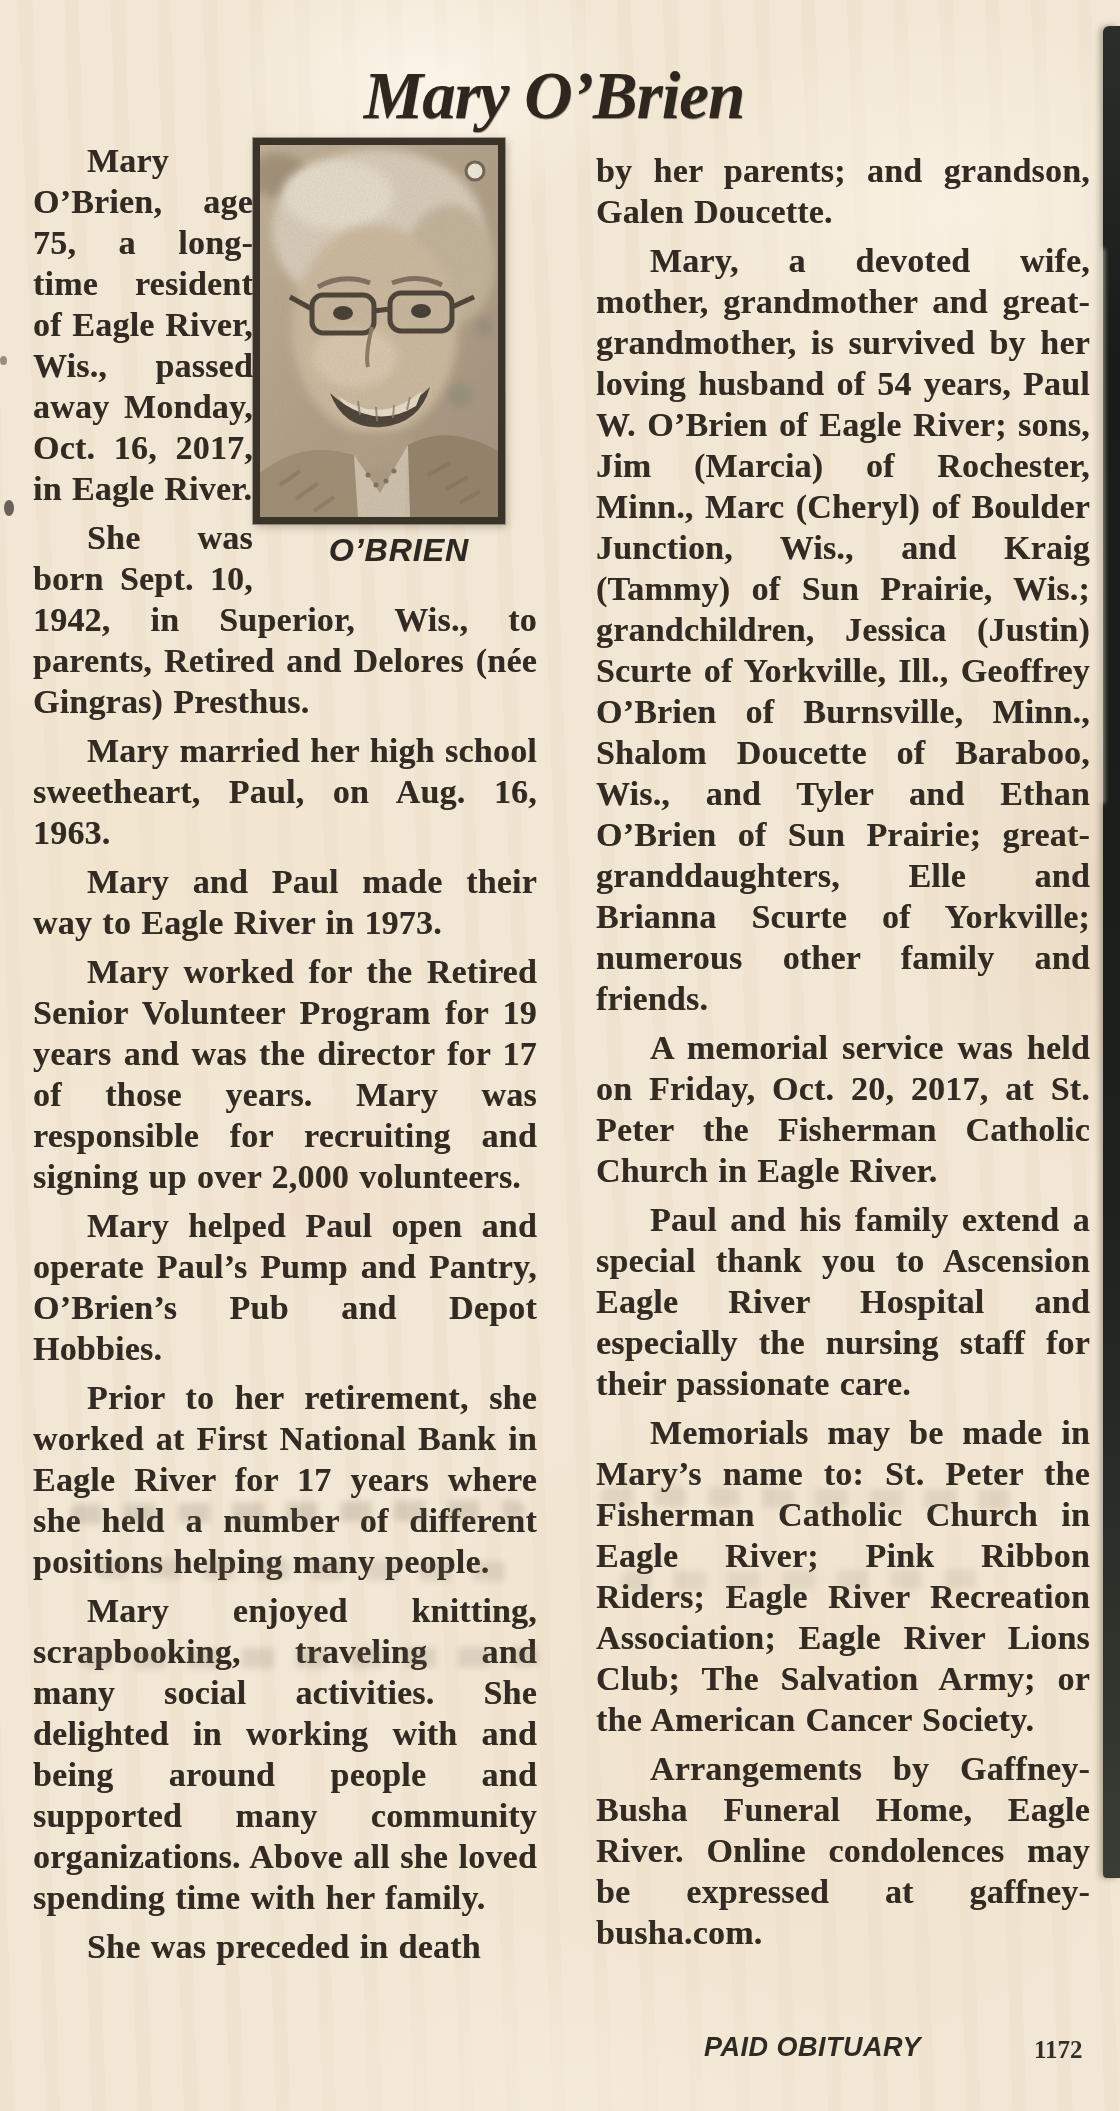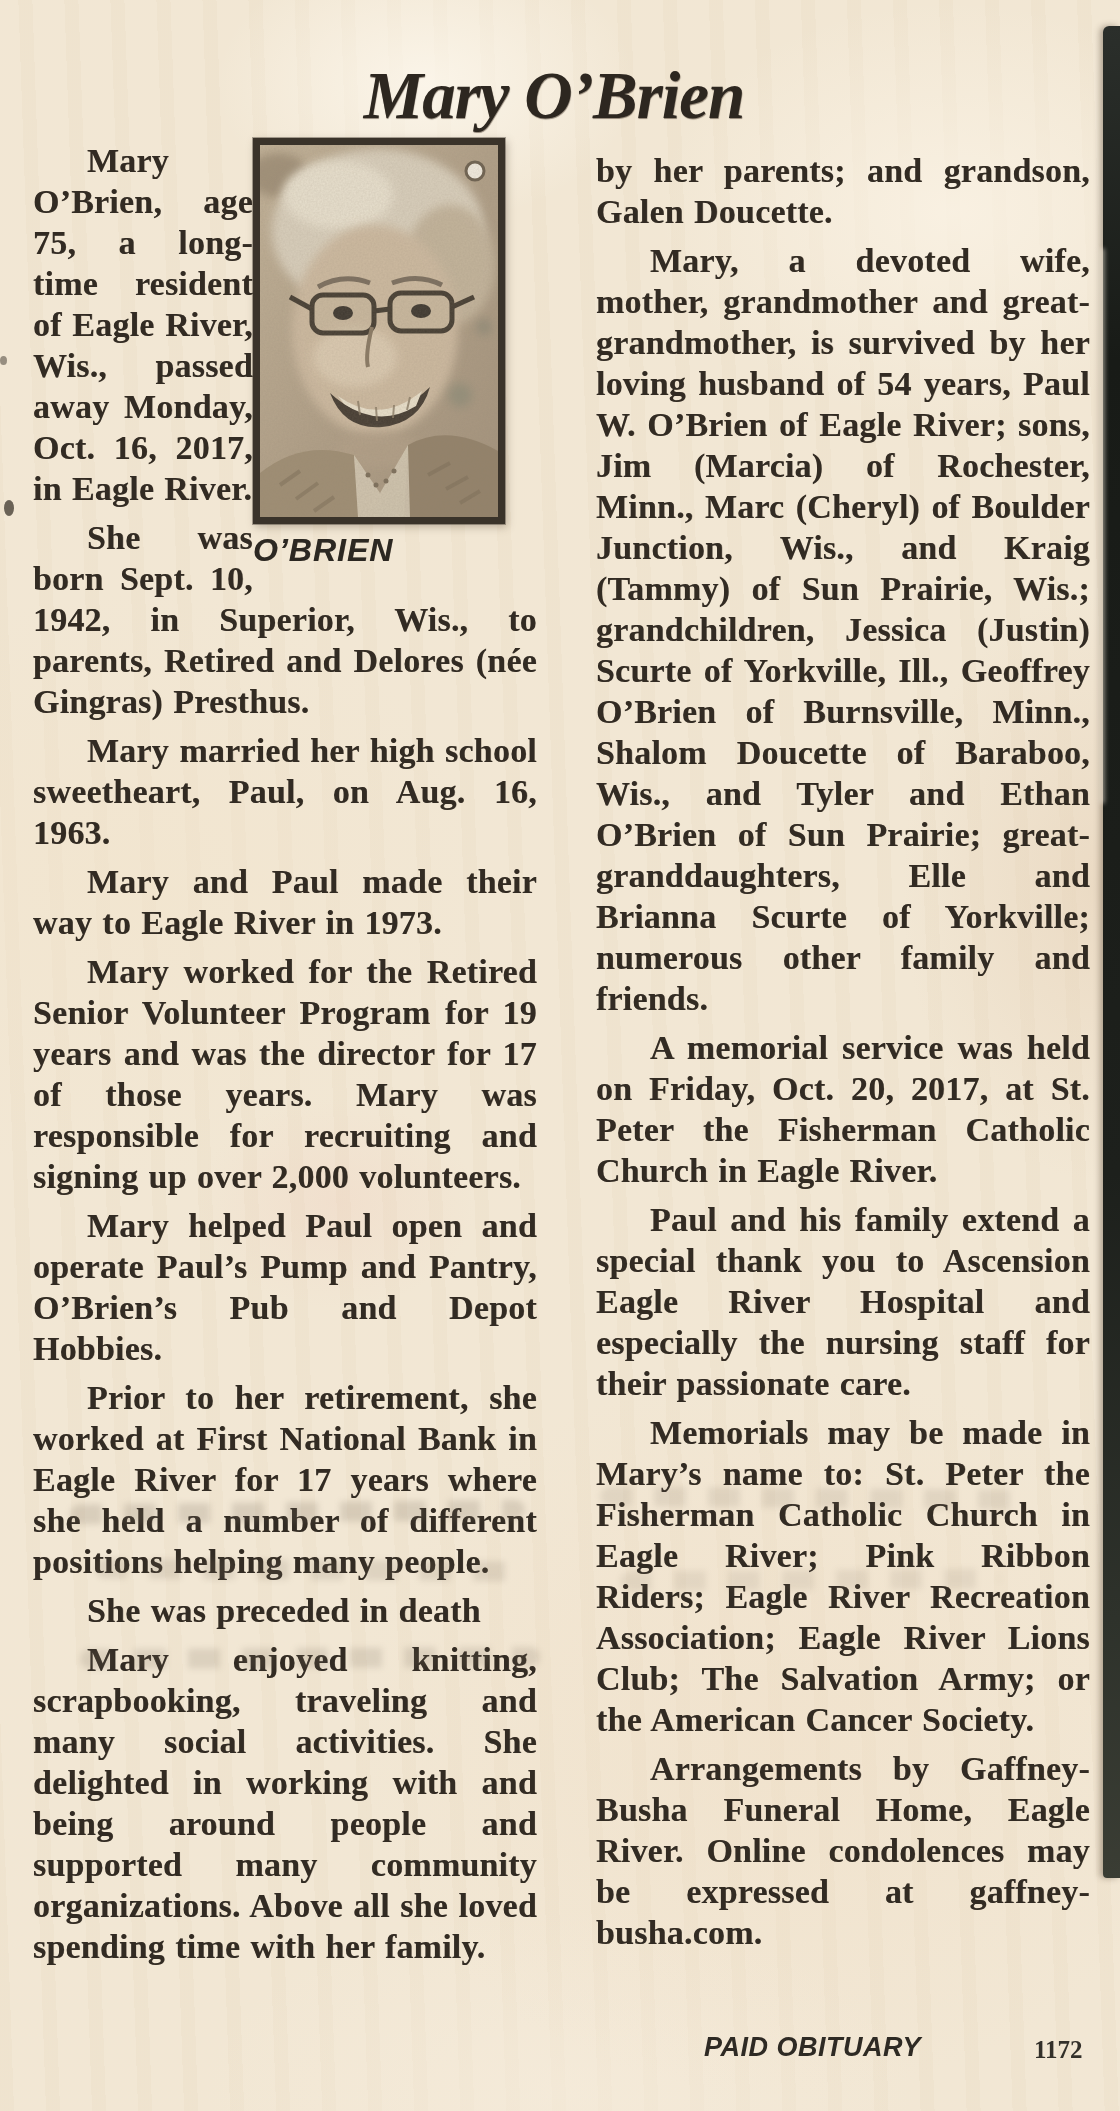--- a/index.html
+++ b/index.html
@@ -65,20 +65,21 @@
   }
   .col-left{left:25px; top:132px; width:520px;}
   .col-right{left:588px; top:142px; width:510px;}
   .col p{margin:8px; text-indent:54px;}
   .col p.no-indent{text-indent:0;}
 
   .portrait-figure{
     float:right;
     width:292px;
     margin:6px 0 16px 14px;
+    text-align:center;
   }
   .portrait-frame{
     border:7px solid var(--photo-frame);
     width:238px;height:372px;
     box-shadow:0 0 0 1px rgba(58,51,42,.4), 2px 3px 8px rgba(90,72,55,.35);
     background:#b7a78d;
   }
   .portrait-frame svg{display:block;}
   .photo-caption{
     margin-top:6px;
@@ -177,22 +178,22 @@
       <figcaption class="photo-caption">O’BRIEN</figcaption>
     </figure>
     <div>
         <p>Mary O’Brien, age 75, a long-time resident of Eagle River, Wis., passed away Monday, Oct. 16, 2017, in Eagle River.</p>
         <p>She was born Sept. 10, 1942, in Superior, Wis., to parents, Retired and Delores (née Gingras) Presthus.</p>
         <p>Mary married her high school sweetheart, Paul, on Aug. 16, 1963.</p>
         <p>Mary and Paul made their way to Eagle River in 1973.</p>
         <p>Mary worked for the Retired Senior Volunteer Program for 19 years and was the director for 17 of those years. Mary was responsible for recruiting and signing up over 2,000 volunteers.</p>
         <p>Mary helped Paul open and operate Paul’s Pump and Pantry, O’Brien’s Pub and Depot Hobbies.</p>
         <p>Prior to her retirement, she worked at First National Bank in Eagle River for 17 years where she held a number of different positions helping many people.</p>
+        <p>Mary enjoyed knitting, scrapbooking, traveling and many social activities. She delighted in working with and being around people and supported many community organizations. Above all she loved spending time with her family.</p>
         <p>She was preceded in death</p>
-        <p>Mary enjoyed knitting, scrapbooking, traveling and many social activities. She delighted in working with and being around people and supported many community organizations. Above all she loved spending time with her family.</p>
       </div>
   </div>
 
   <div class="col col-right">
     <div>
         <p class="no-indent">by her parents; and grandson, Galen Doucette.</p>
         <p>Mary, a devoted wife, mother, grandmother and great-grandmother, is survived by her loving husband of 54 years, Paul W. O’Brien of Eagle River; sons, Jim (Marcia) of Rochester, Minn., Marc (Cheryl) of Boulder Junction, Wis., and Kraig (Tammy) of Sun Prairie, Wis.; grandchildren, Jessica (Justin) Scurte of Yorkville, Ill., Geoffrey O’Brien of Burnsville, Minn., Shalom Doucette of Baraboo, Wis., and Tyler and Ethan O’Brien of Sun Prairie; great-granddaughters, Elle and Brianna Scurte of Yorkville; numerous other family and friends.</p>
         <p>A memorial service was held on Friday, Oct. 20, 2017, at St. Peter the Fisherman Catholic Church in Eagle River.</p>
         <p>Paul and his family extend a special thank you to Ascension Eagle River Hospital and especially the nursing staff for their passionate care.</p>
         <p>Memorials may be made in Mary’s name to: St. Peter the Fisherman Catholic Church in Eagle River; Pink Ribbon Riders; Eagle River Recreation Association; Eagle River Lions Club; The Salvation Army; or the American Cancer Society.</p>

